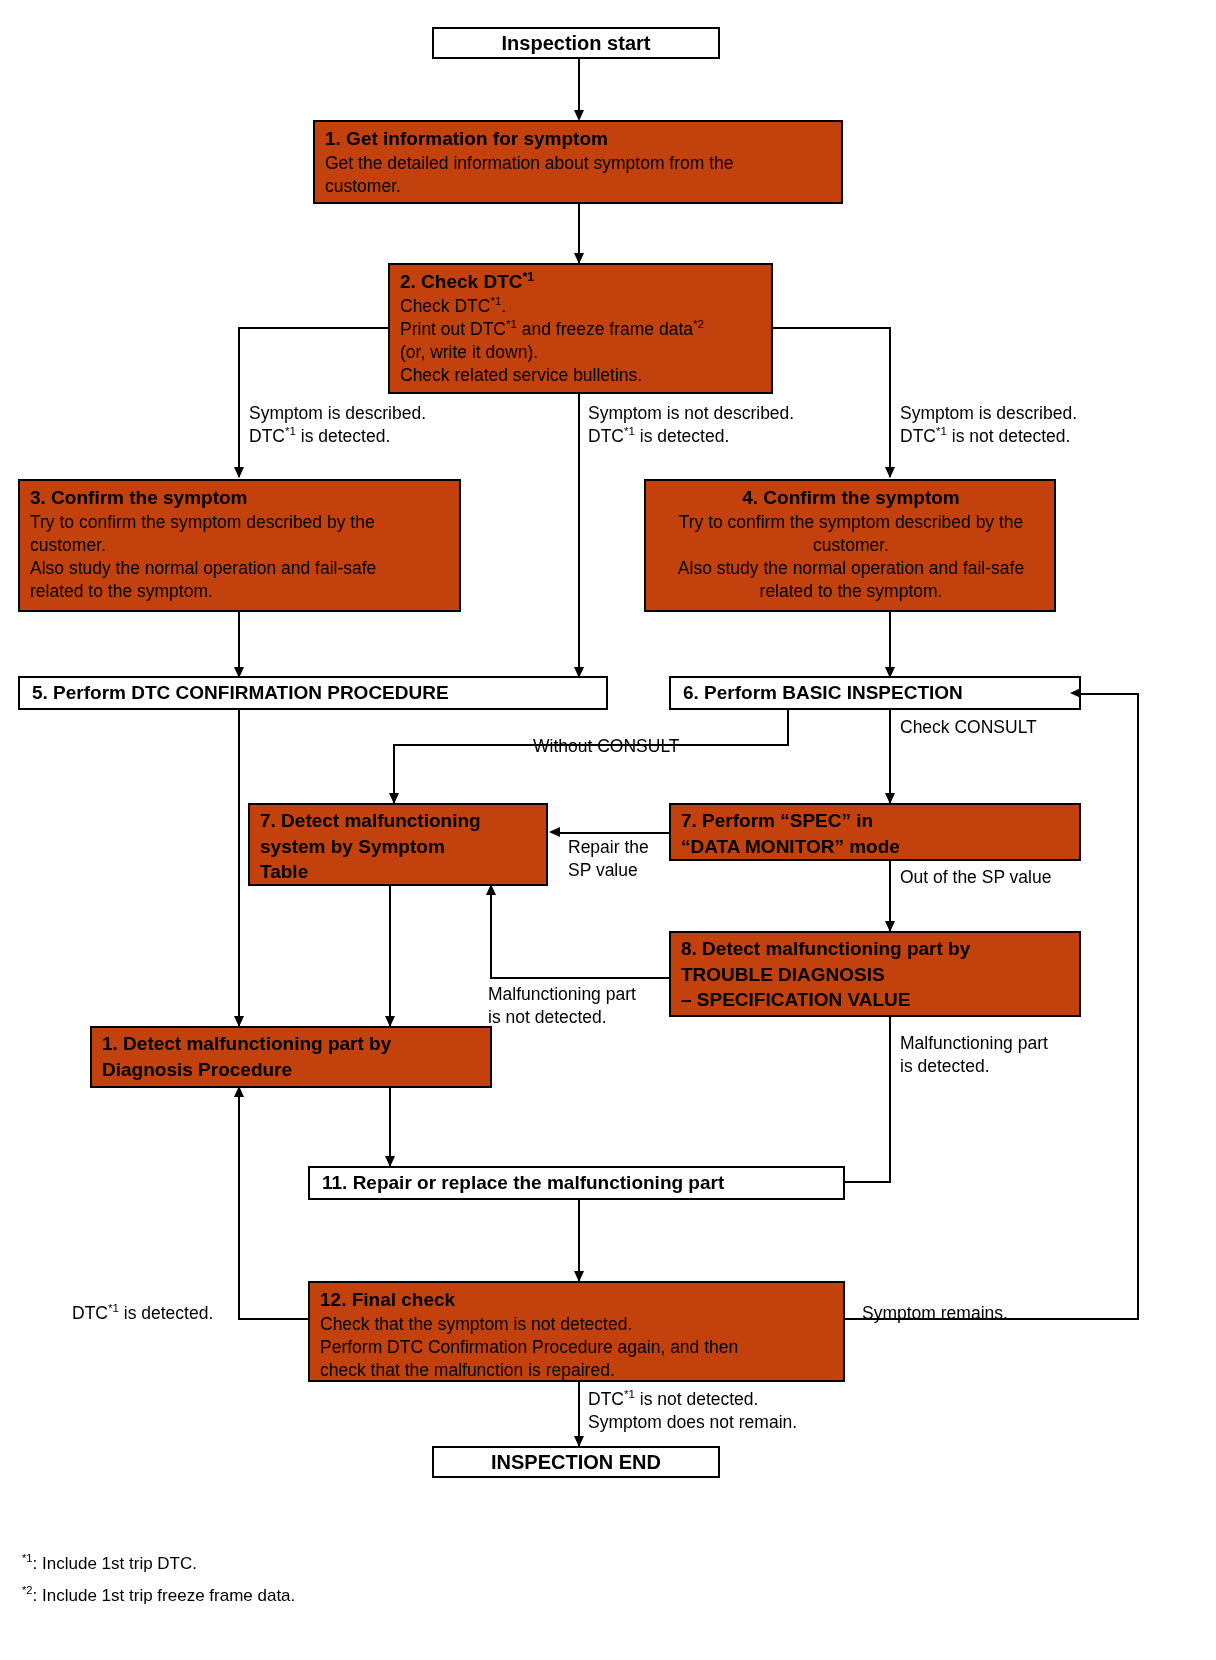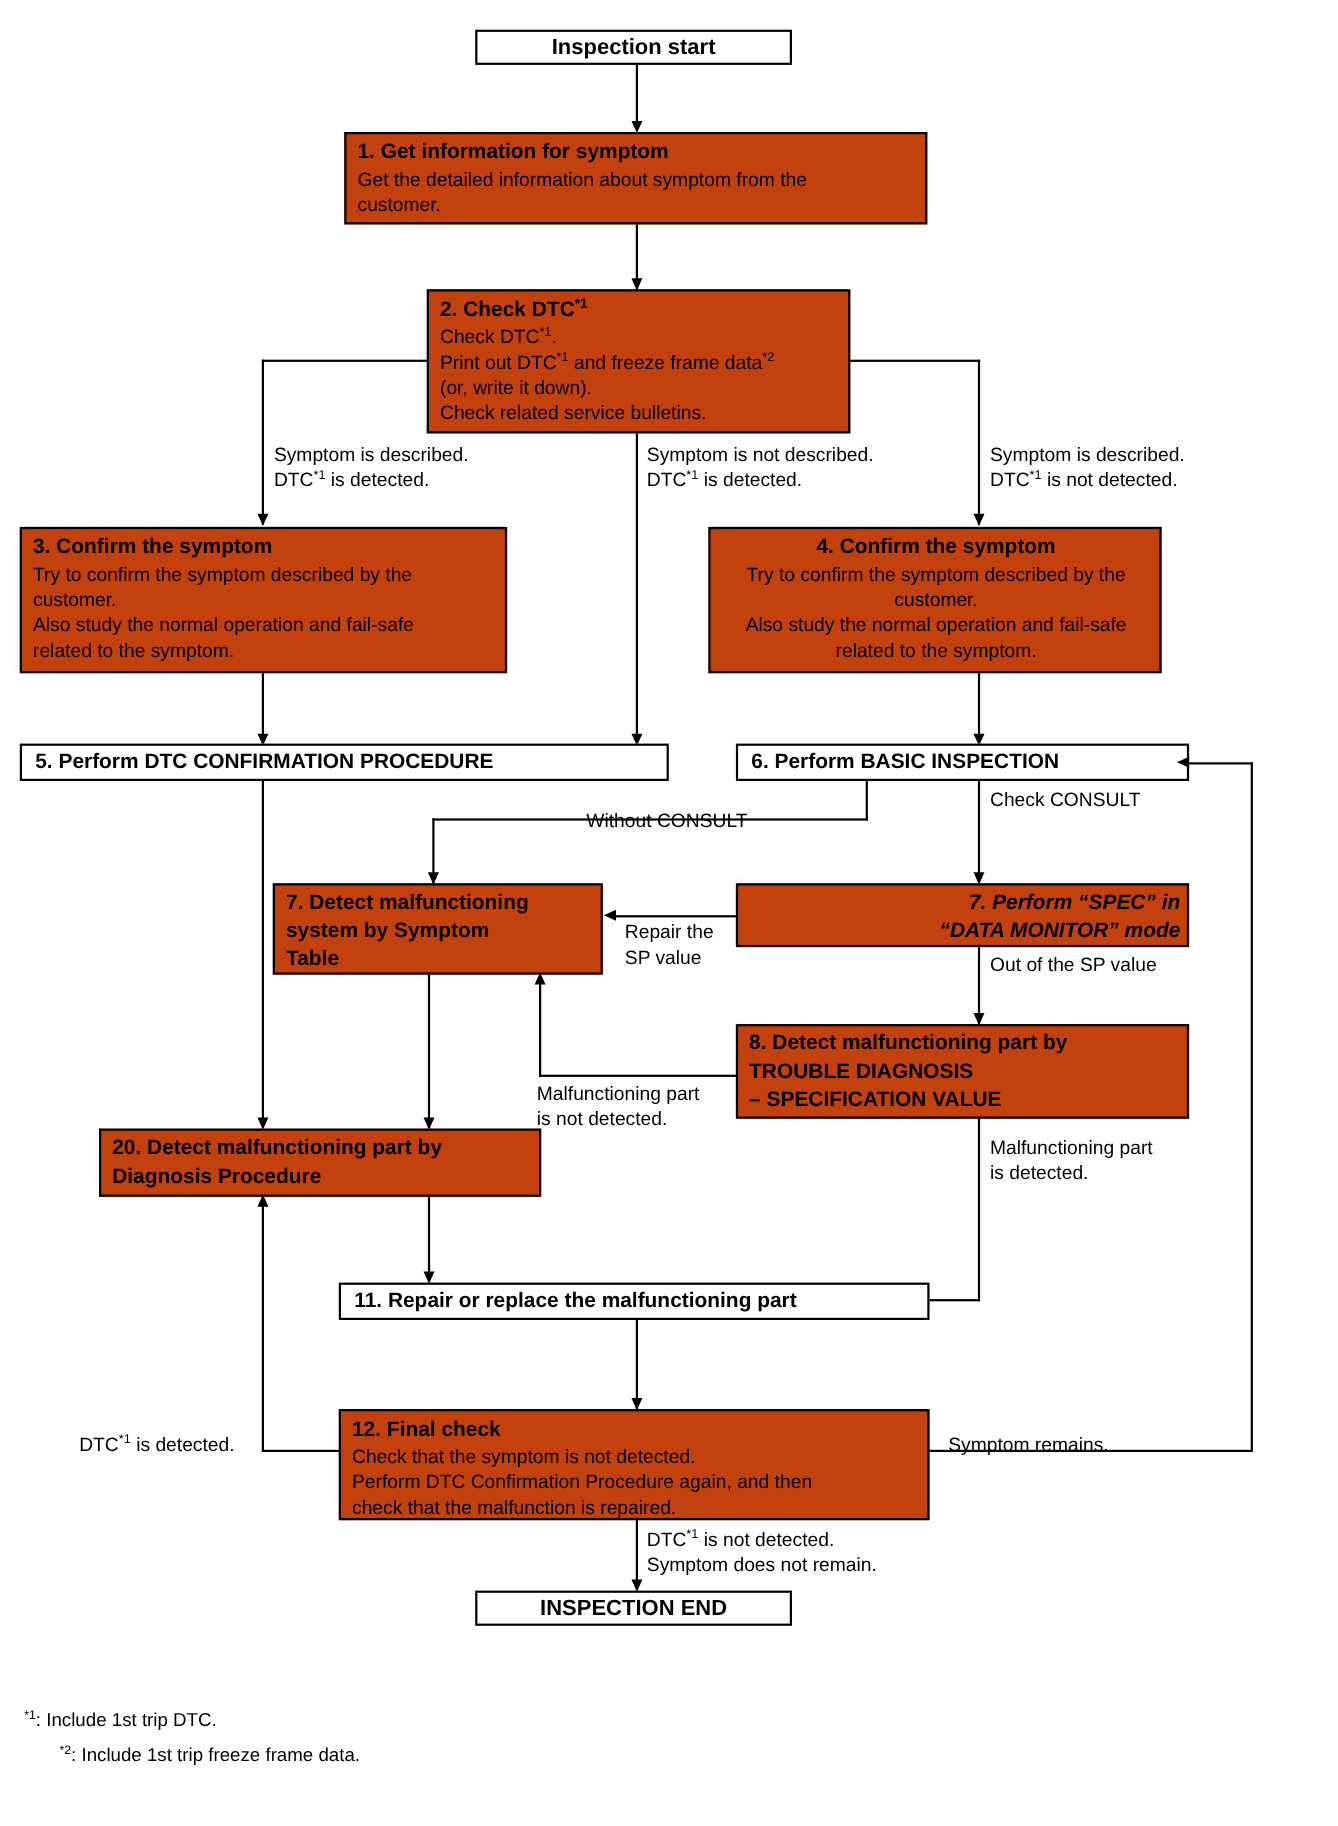--- a/index.html
+++ b/index.html
@@ -201,21 +201,21 @@
   <div class="arrow-down" style="left:389px; top:793px;"></div>
   <div class="lbl" style="left:533px; top:735px; width:240px;">Without CONSULT</div>
 
   <div class="box center tight" style="left:248px; top:803px; width:300px; height:83px;">
     <div class="title" style="text-align:left;">7. Detect malfunctioning
 system by Symptom
 Table</div>
   </div>
 
   <div class="box center tight" style="left:669px; top:803px; width:412px; height:58px;">
-    <div class="title" style="text-align:right;font-style:italic;">7. Perform “SPEC” in
+    <div class="title" style="text-align:left;">7. Perform “SPEC” in
 “DATA MONITOR” mode</div>
   </div>
 
   <div class="hline" style="left:560px; top:832px; width:110px;"></div>
   <div class="arrow-left" style="left:549px; top:827px;"></div>
   <div class="lbl" style="left:568px; top:836px; width:130px;">Repair the
 SP value</div>
 
   <div class="vline" style="left:889px; top:861px; width:0; height:70px;"></div>
   <div class="arrow-down" style="left:885px; top:921px;"></div>
@@ -236,21 +236,21 @@
   <div class="lbl" style="left:488px; top:983px; width:200px;">Malfunctioning part
 is not detected.</div>
 
   <div class="vline" style="left:889px; top:1017px; height:166px;"></div>
   <div class="hline" style="left:845px; top:1181px; width:46px;"></div>
   <div class="arrow-left" style="left:834px; top:1176px;"></div>
   <div class="lbl" style="left:900px; top:1032px; width:210px;">Malfunctioning part
 is detected.</div>
 
   <div class="box tight" style="left:90px; top:1026px; width:402px; height:62px;">
-    <div class="title">20. Detect malfunctioning part by
+    <div class="title">1. Detect malfunctioning part by
 Diagnosis Procedure</div>
   </div>
 
   <div class="vline" style="left:389px; top:1088px; height:78px;"></div>
   <div class="arrow-down" style="left:385px; top:1156px;"></div>
 
   <div class="vline" style="left:238px; top:1088px; height:232px;"></div>
   <div class="hline" style="left:238px; top:1318px; width:72px;"></div>
   <div class="arrow-up" style="left:234px; top:1086px;"></div>
   <div class="lbl" style="left:72px; top:1302px; width:220px;">DTC<sup>*1</sup> is detected.</div>
@@ -278,15 +278,15 @@
   <div class="vline" style="left:578px; top:1382px; height:64px;"></div>
   <div class="arrow-down" style="left:574px; top:1436px;"></div>
   <div class="lbl" style="left:588px; top:1388px; width:320px;">DTC<sup>*1</sup> is not detected.
 Symptom does not remain.</div>
 
   <div class="hdr" style="left:432px; top:1446px; width:288px; height:32px;">
     <span>INSPECTION END</span>
   </div>
 
   <div class="foot" style="left:22px; top:1551px; width:600px;"><sup>*1</sup>: Include 1st trip DTC.</div>
-  <div class="foot" style="left:22px; top:1583px; width:600px;margin-left:32px;"><sup>*2</sup>: Include 1st trip freeze frame data.</div>
+  <div class="foot" style="left:22px; top:1583px; width:600px;"><sup>*2</sup>: Include 1st trip freeze frame data.</div>
 
 </div>
 
 </body></html>

